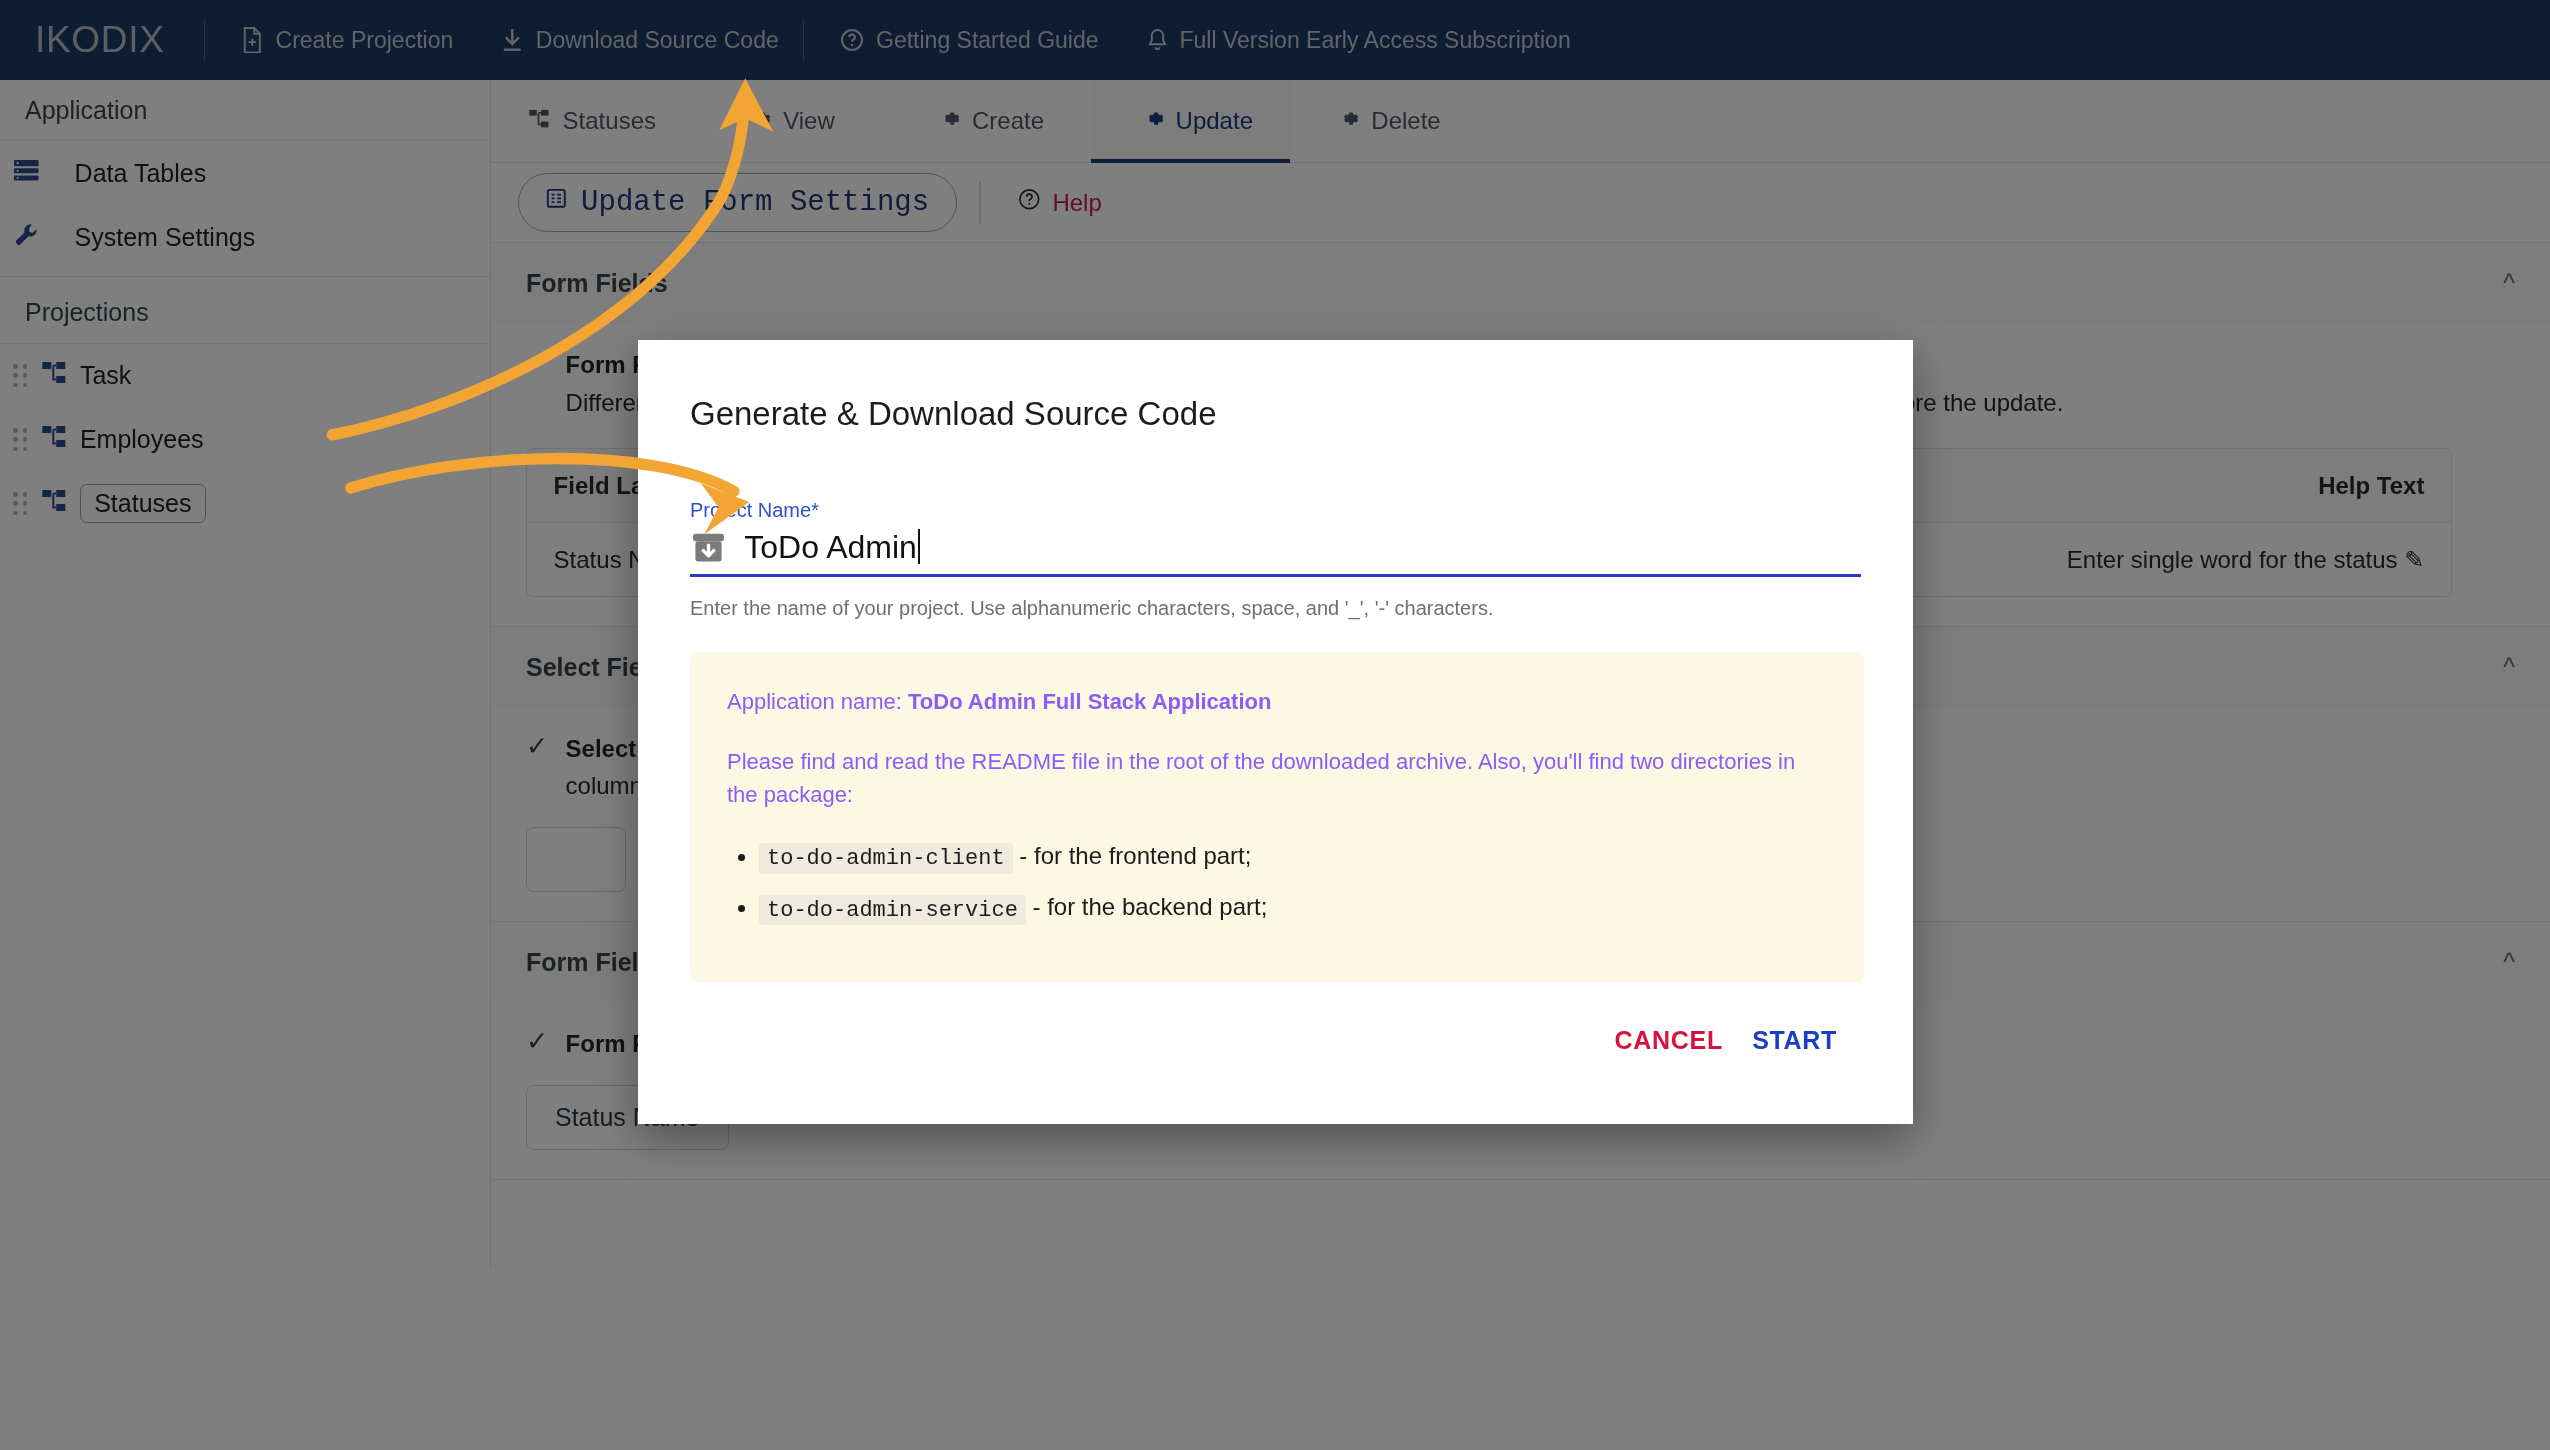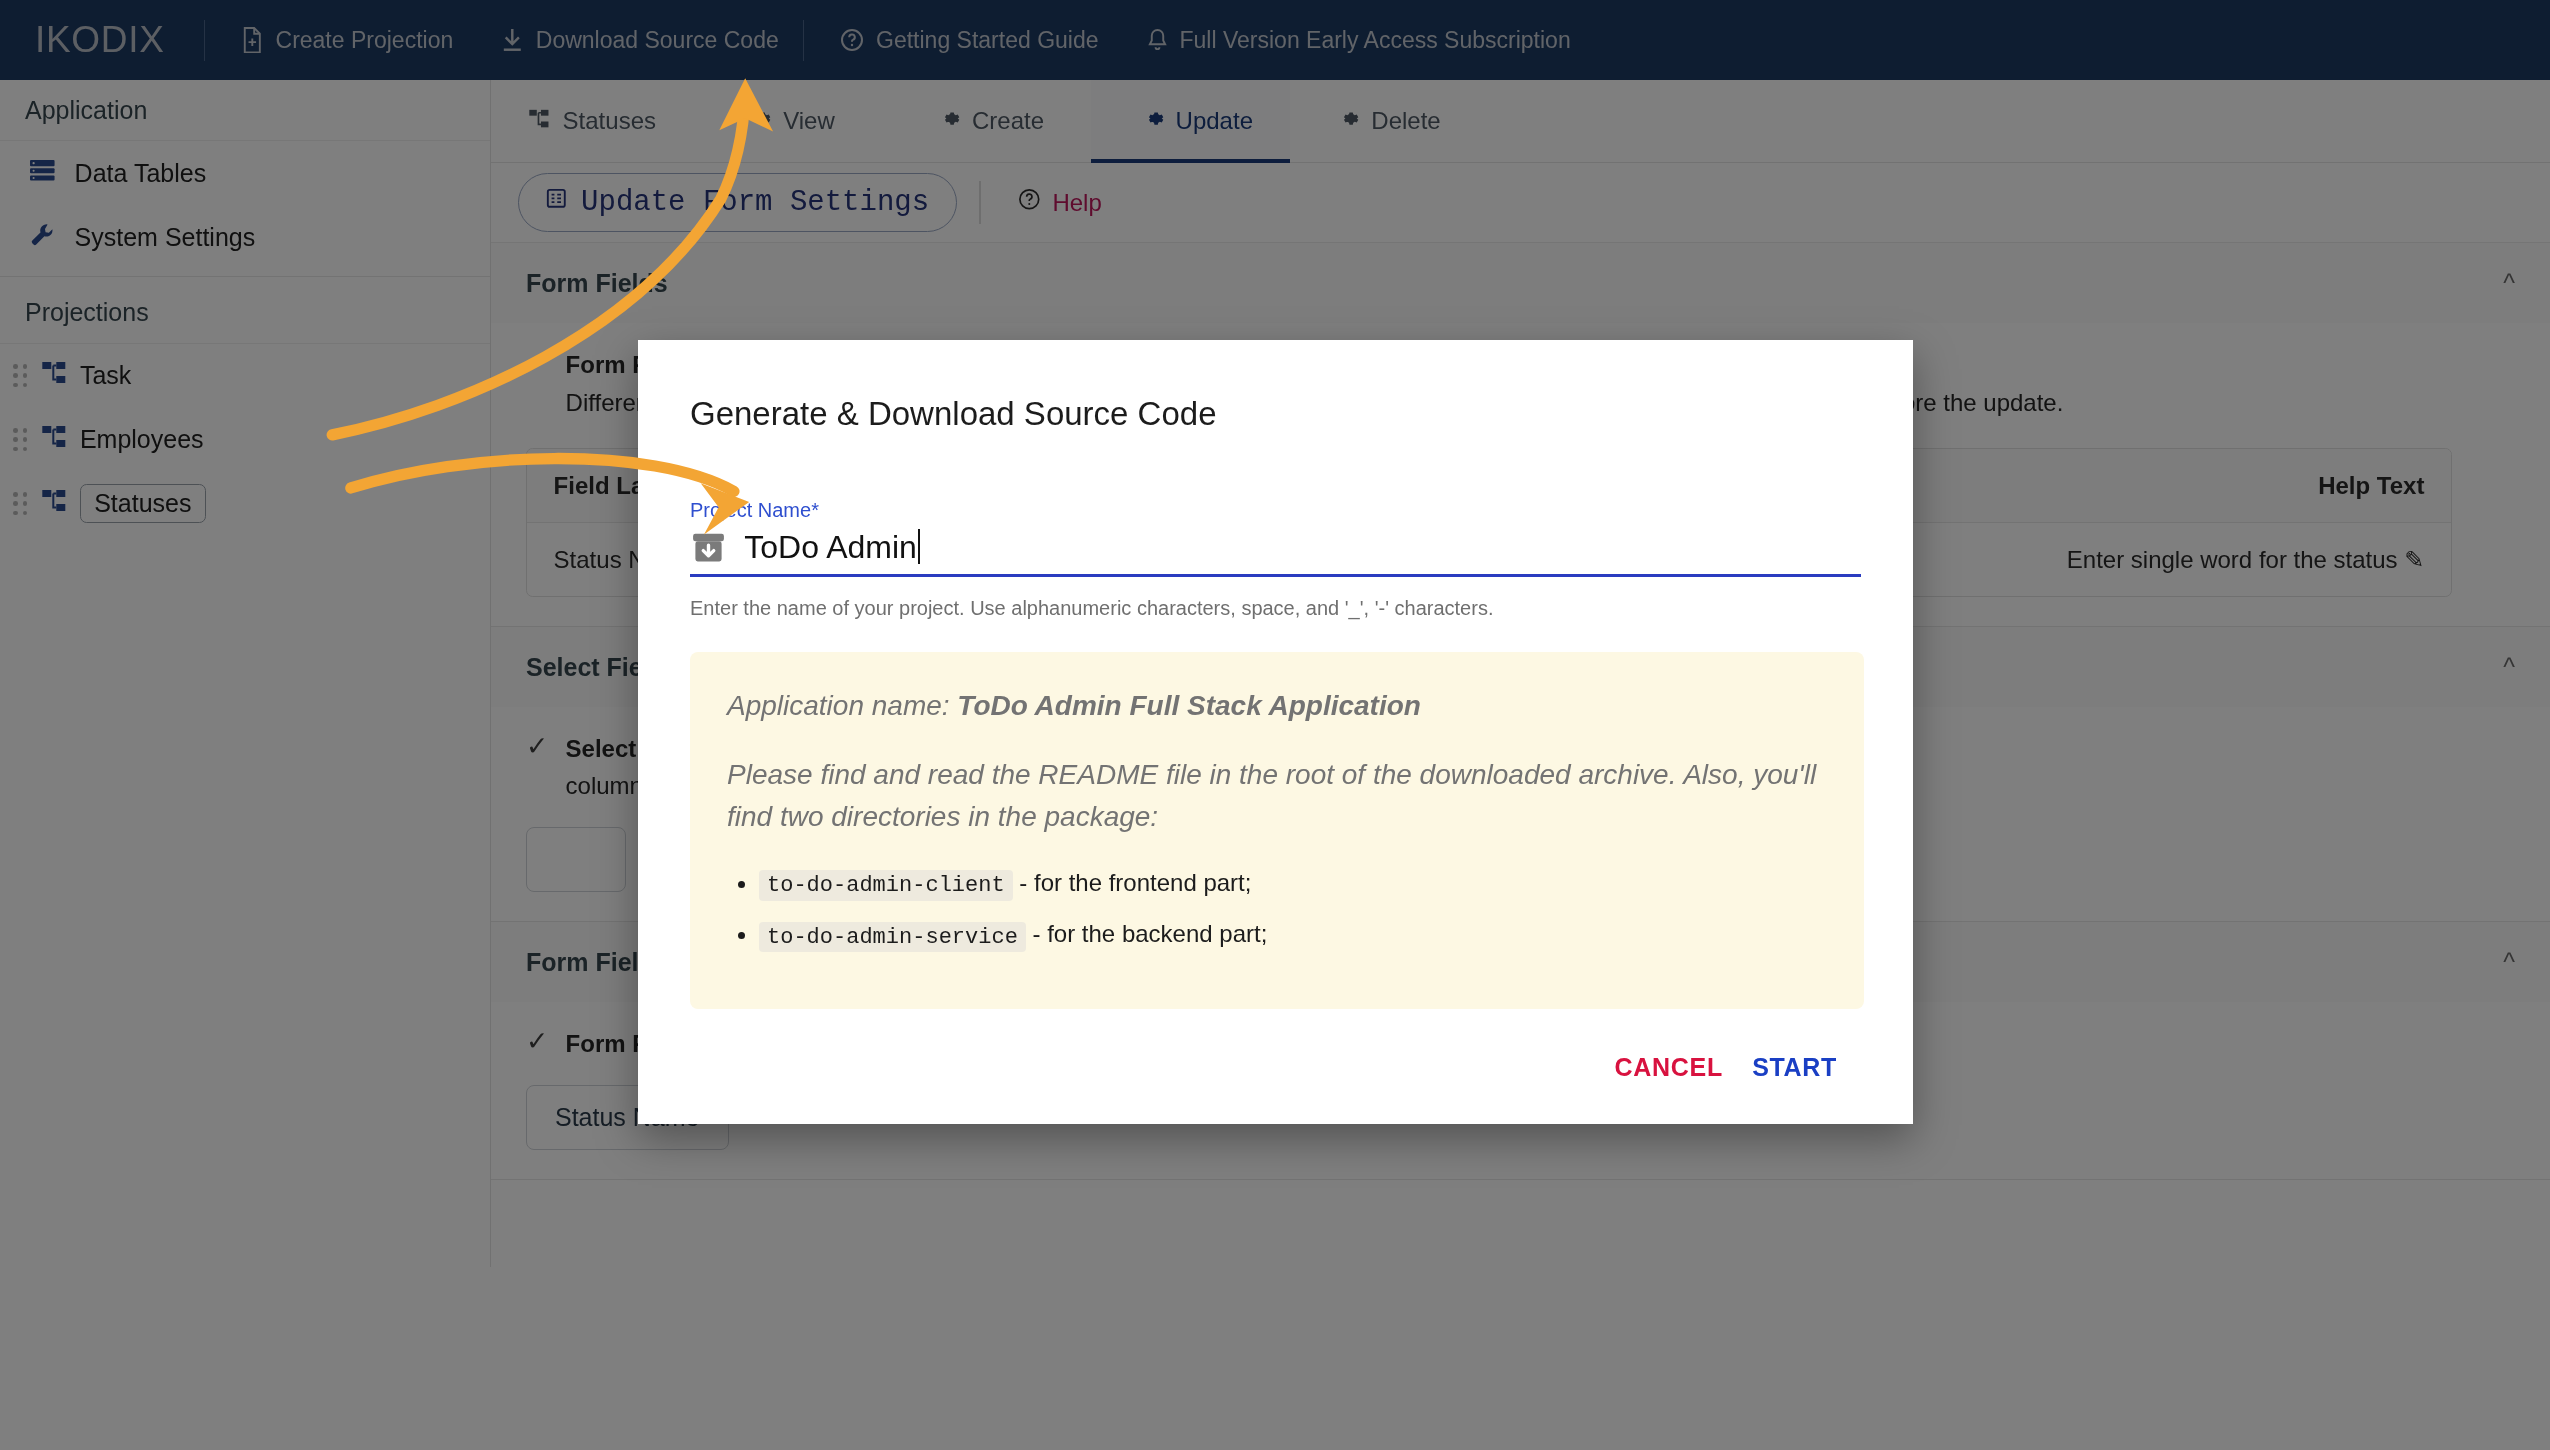--- a/index.html
+++ b/index.html
@@ -41,21 +41,21 @@
     background: #ffffff;
     border-right: 1.3px solid #e2e2e2;
   }
   .side-section-title {
     height: 61px; display: flex; align-items: center;
     padding-left: 25px; font-size: 25px; color: #37474f;
     border-bottom: 0.7px solid #eeeeee;
   }
   .side-item {
     height: 64px; display: flex; align-items: center;
-    padding-left: 29px; gap: 19px; cursor: pointer;
+    padding-left: 13px; gap: 35px; cursor: pointer;
     font-size: 25px; color: #212121;
   }
   .side-item.proj { padding-left: 12px; gap: 12px; }
   .side-sep { height: 0.7px; background: #e6e6e6; margin: 6.6px 0; }
   .drag-dots {
     width: 17.3px; height: 26.6px; display: grid;
     grid-template-columns: 5.3px 5.3px; grid-template-rows: 5.3px 5.3px 5.3px;
     gap: 4px 4px; align-content: center; justify-content: center;
     cursor: grab;
   }
@@ -173,21 +173,21 @@
   .caret {
     display: inline-block; width: 2px; height: 35px;
     background: #111; vertical-align: -6px; margin-left: 1.3px;
   }
   .field-hint { font-size: 20px; color: #6f6f6f; margin-top: 20px; }
 
   .infobox {
     margin-top: 32px; background: #fdf8e3; border-radius: 8px;
     padding: 33px 37px 37px 37px; width: 1174px;
   }
-  .infobox p { font-size: 28px; color: #737373; line-height: 1.5; font-style: italic; }
+  .infobox p { font-size: 22px; color: #8b5cf6; line-height: 1.5; }
   .infobox p + p { margin-top: 26.6px; }
   .infobox ul { margin: 31px 0 0 32px; }
   .infobox li { font-size: 24px; color: #1c1c1c; margin-bottom: 22.6px; }
   .mono {
     font-family: "Liberation Mono", monospace;
     background: #eeeade; border-radius: 4px; padding: 2.7px 8px; font-size: 22px;
   }
 
   .modal-actions {
     display: flex; justify-content: flex-end; align-items: center;

